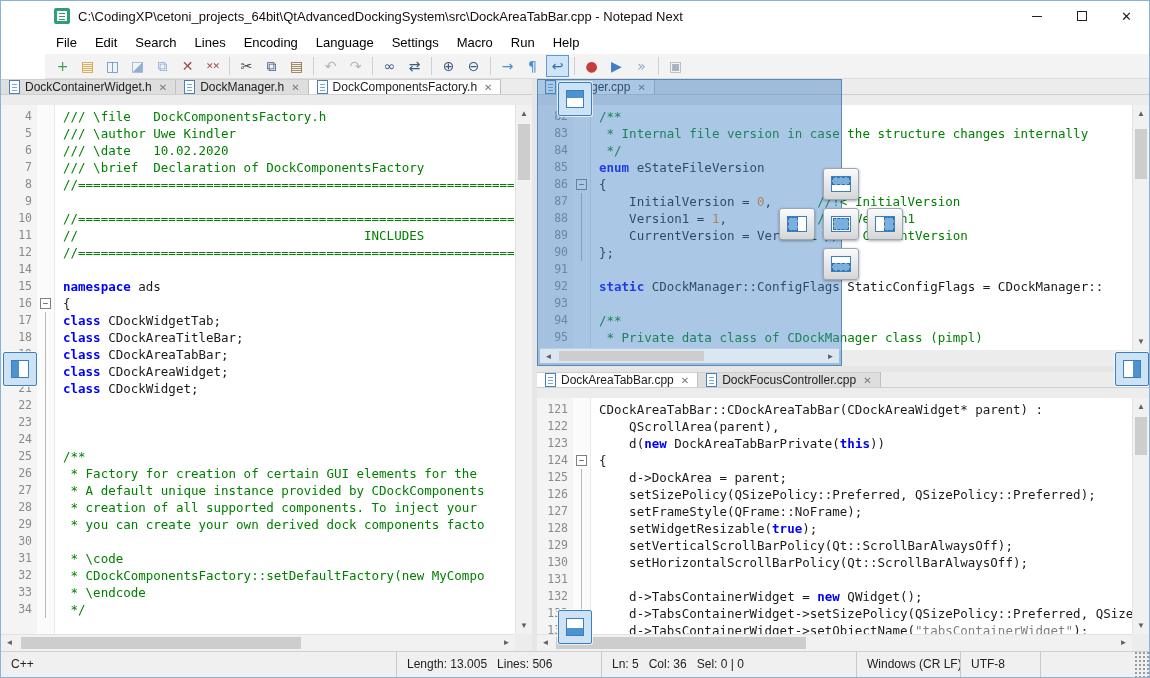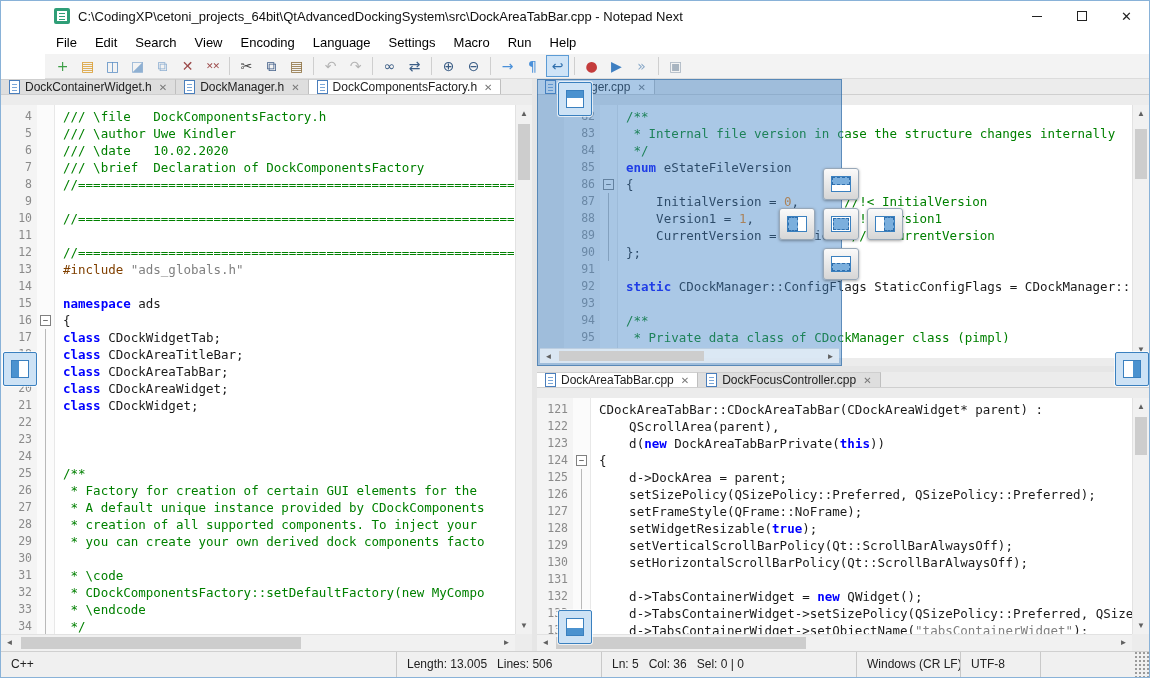--- a/index.html
+++ b/index.html
@@ -43,21 +43,21 @@
   .tabbar { position:absolute; left:0; top:0; right:0; height:16px; background:#ececec; border-bottom:1px solid #cfcfcf; display:flex; overflow:hidden; }
   .tab { display:flex; align-items:center; padding:0 8px; font-size:12px; color:#222; background:#dedede; border-right:1px solid #bfbfbf; border-top:1px solid #cfcfcf; white-space:nowrap; }
   .tab.active { background:#fff; }
   .file-icon { width:11px; height:14px; background:#fff; border:1px solid #4a7ebb; margin-right:5px; position:relative; flex:none; }
   .file-icon::before { content:""; position:absolute; left:2px; right:2px; top:3px; height:1px; background:#7aa7d9; box-shadow:0 3px 0 #7aa7d9, 0 6px 0 #7aa7d9; }
   .tab-label { margin-right:7px; }
   .tab-close { font-size:10px; color:#777; }
 
   
   .editor { position:absolute; left:0; right:0; top:26px; bottom:17px; background:#fff; }
-  .editor.no-hscroll { bottom:8px;margin-left:27px; }
+  .editor.no-hscroll { bottom:16px; }
   .lines { position:absolute; left:0; top:0; right:17px; bottom:0; overflow:hidden;
            background:linear-gradient(to right,#f4f4f4 0 36px,#fbfbfb 36px 53px,#e8e8e8 53px 54px,#fff 54px);
            font-family:"DejaVu Sans Mono", monospace; font-size:12.5px; padding-top:3px; }
   .code-line { display:flex; height:17px; line-height:17px; }
   .ln { flex:0 0 36px; text-align:right; padding-right:5px; color:#8a8a8a; font-size:11.5px; }
   .fold { flex:0 0 18px; position:relative; }
   .fold.f-line::before { content:""; position:absolute; left:8px; top:0; bottom:0; width:1px; background:#b9b9b9; }
   .fold-box { position:absolute; left:3px; top:3px; width:11px; height:11px; border:1px solid #808080; background:#fff; color:#404040; font-size:9px; line-height:9px; text-align:center; }
   .code { white-space:pre; padding-left:8px; color:#1a1a1a; }
   .s-c { color:#008000; } .s-k { color:#0000ff; font-weight:bold; } .s-p { color:#1a1a1a; }
@@ -129,21 +129,21 @@
           <span class="glyph-max"></span>
         </div>
       <div class="win-btn">✕</div>
     </div>
   </div>
 
   <div class="menubar">
       <div class="menu-item">File</div>
       <div class="menu-item">Edit</div>
       <div class="menu-item">Search</div>
-      <div class="menu-item">View</div>
+      <div class="menu-item">Lines</div>
       <div class="menu-item">Encoding</div>
       <div class="menu-item">Language</div>
       <div class="menu-item">Settings</div>
       <div class="menu-item">Macro</div>
       <div class="menu-item">Run</div>
       <div class="menu-item">Help</div>
     </div>
   <div class="toolbar">
       <button class="tb-btn">
         <span class="tb-glyph" style="color: rgb(61, 159, 70);">+</span>
@@ -276,30 +276,26 @@
               <span class="code"></span>
             </div>
             <div class="code-line">
               <span class="ln">10</span>
               <span class="fold"></span>
               <span class="code"><span class="s-c">//========================================================================</span></span>
             </div>
             <div class="code-line">
               <span class="ln">11</span>
               <span class="fold"></span>
+              <span class="code"><span class="s-c">//                                      INCLUDES</span></span>
             </div>
             <div class="code-line">
               <span class="ln">12</span>
               <span class="fold"></span>
               <span class="code"><span class="s-c">//========================================================================</span></span>
-            </div>
-            <div class="code-line">
-              <span class="ln">13</span>
-              <span class="fold"></span>
-              <span class="code"><span class="s-pp">#include </span><span class="s-str">"ads_globals.h"</span></span>
             </div>
             <div class="code-line">
               <span class="ln">14</span>
               <span class="fold"></span>
               <span class="code"></span>
             </div>
             <div class="code-line">
               <span class="ln">15</span>
               <span class="fold"></span>
               <span class="code"><span class="s-k">namespace</span><span class="s-p"> ads</span></span>

